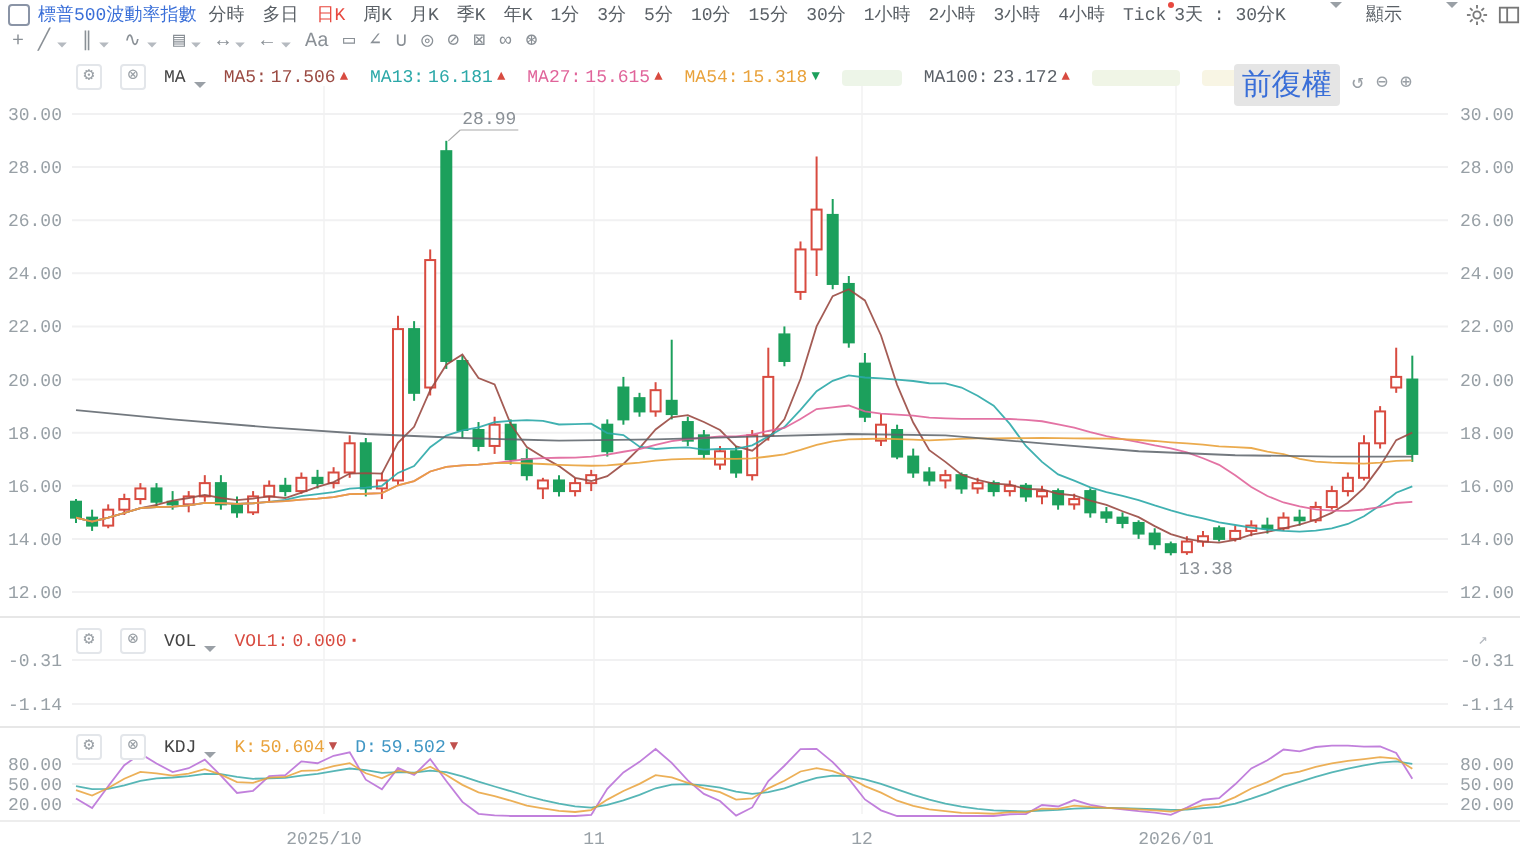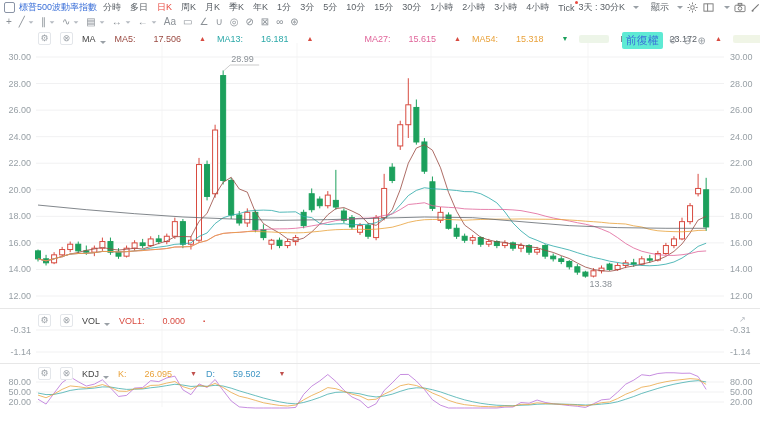--- a/index.html
+++ b/index.html
@@ -1,50 +1,50 @@
 <!DOCTYPE html>
 <html><head>
 <meta charset="utf-8">
 <style>
   html,body{margin:0;padding:0;background:#fff;}
   .app{position:relative;width:760px;height:429px;background:#fff;overflow:hidden;
-       font-family:Liberation Sans, sans-serif;-webkit-font-smoothing:antialiased;}
+       font-family:Liberation Mono, monospace;-webkit-font-smoothing:antialiased;}
   
   .topbar{position:absolute;top:0;left:0;width:760px;height:15px;display:flex;align-items:center;
           gap:4px;padding:0 4px;box-sizing:border-box;font-size:9px;color:#5a6066;white-space:nowrap;}
   .winicon{width:9px;height:9px;border:1px solid #8a94a6;border-radius:2px;flex:0 0 auto;}
   .symbol{color:#3a6fd8;margin-right:2px;cursor:pointer;}
   .tabs{display:flex;gap:9px;align-items:center;}
   .tab{cursor:pointer;color:#5a6066;position:relative;}
   .tab.sel{color:#e8483f;text-align:right;}
   .tab .dot{position:absolute;top:-2px;right:-4px;width:3px;height:3px;border-radius:50%;background:#e8483f;}
-  .tbgroup{display:flex;align-items:center;gap:6px;cursor:pointer;color:#5a6066;}
+  .tbgroup{display:flex;align-items:flex-start;gap:20px;cursor:pointer;color:#5a6066;}
   .caret{display:inline-block;width:0;height:0;border-left:3px solid transparent;
          border-right:3px solid transparent;border-top:3.5px solid #9aa0a6;margin-left:2px;}
   .tico{display:flex;align-items:center;justify-content:center;width:14px;height:13px;cursor:pointer;color:#777;}
   .tico svg{display:block;}
   .vsep{width:1px;height:9px;background:#e3e6ea;margin:0 2px;}
   
   .drawbar{position:absolute;top:15px;left:0;width:760px;height:14px;display:flex;align-items:center;
            gap:7px;padding:0 6px;box-sizing:border-box;color:#8a9096;font-size:10px;}
   .tool{display:flex;align-items:center;gap:1px;cursor:pointer;}
   .tool .g{font-size:10px;line-height:10px;color:#8a9096;}
   .tool .caret{border-top-color:#b5bac0;transform:scale(.8);}
   
   .ind-row{position:absolute;display:flex;align-items:center;gap:9px;font-size:9px;color:#5a6066;
            white-space:nowrap;z-index:5;}
   .mini-btn{font-size:9px;color:#9aa0a6;border:1px solid #e3e6ea;border-radius:2px;background:#fff;
             width:11px;height:11px;line-height:11px;text-align:center;cursor:pointer;flex:0 0 auto;}
   .ind-name{display:flex;align-items:flex-end;gap:2px;color:#444;cursor:pointer;}
-  .ma-item{display:flex;align-items:center;gap:18px;}
+  .ma-item{display:flex;align-items:center;gap:2px;}
   .arrow-up{color:#d84b40;font-size:7px;}
   .arrow-down{color:#1ca05c;font-size:7px;}
   .ghost{display:inline-block;height:8px;border-radius:2px;opacity:.8;}
   .adjust-row{position:absolute;top:32px;right:54px;display:flex;align-items:center;gap:6px;z-index:5;}
-  .adjust{font-size:11px;color:#3a6fd8;background:#5eead4;border-radius:2px;padding:1px 4px;cursor:pointer;}
+  .adjust{font-size:15px;color:#3a6fd8;background:#e5e5e5;border-radius:2px;padding:1px 4px;cursor:pointer;}
   .circle-btn{font-size:10px;color:#9aa0a6;cursor:pointer;line-height:10px;}
   .pane-exp{position:absolute;font-size:8px;color:#b5bac0;z-index:5;cursor:pointer;}
   
   .chartsvg{position:absolute;top:29px;left:0;}
   .xaxis{position:absolute;top:410px;left:0;width:760px;height:19px;border-top:1px solid #ededed;}
   .xlabel{position:absolute;top:4px;transform:translateX(-50%);font-size:9px;color:#98a0a6;}
 </style>
 </head>
 <body>
 
@@ -432,21 +432,21 @@
         <span class="ma-item" style="color: rgb(154, 74, 66);">
           <span>MA5:</span>
           <span>17.506</span>
           <span class="arrow-up">▲</span>
         </span>
         <span class="ma-item" style="color: rgb(43, 168, 168);">
           <span>MA13:</span>
           <span>16.181</span>
           <span class="arrow-up">▲</span>
         </span>
-        <span class="ma-item" style="color: rgb(224, 100, 154); margin-left: 40px;">
+        <span class="ma-item" style="color: rgb(224, 100, 154);">
           <span>MA27:</span>
           <span>15.615</span>
           <span class="arrow-up">▲</span>
         </span>
         <span class="ma-item" style="color: rgb(233, 162, 59);">
           <span>MA54:</span>
           <span>15.318</span>
           <span class="arrow-down">▼</span>
         </span>
         <span class="ghost" style="width: 30px; background: rgb(233, 242, 226);"></span>
@@ -484,23 +484,29 @@
 
   <div class="ind-row" style="top:367px;left:38px;">
     <span class="mini-btn">⚙</span>
     <span class="mini-btn">⊗</span>
     <span class="ind-name">
       <span>KDJ</span>
         <i class="caret"></i>
     </span>
     <span class="ma-item" style="color:#e9a23b;">
       <span>K:</span>
-      <span>26.095</span>
+      <span>50.604</span>
       <span class="arrow-up" style="color:#c0504d;">▼</span>
     </span>
     <span class="ma-item" style="color:#3f96c4;">
       <span>D:</span>
       <span>59.502</span>
       <span class="arrow-up" style="color:#c0504d;">▼</span>
     </span>
   </div>
 
+  <div class="xaxis" id="xaxis">
+      <span class="xlabel" style="left: 162px;">2025/10</span>
+      <span class="xlabel" style="left: 297px;">11</span>
+      <span class="xlabel" style="left: 431px;">12</span>
+      <span class="xlabel" style="left: 588px;">2026/01</span>
+    </div>
 </div>
 
 </body></html>

